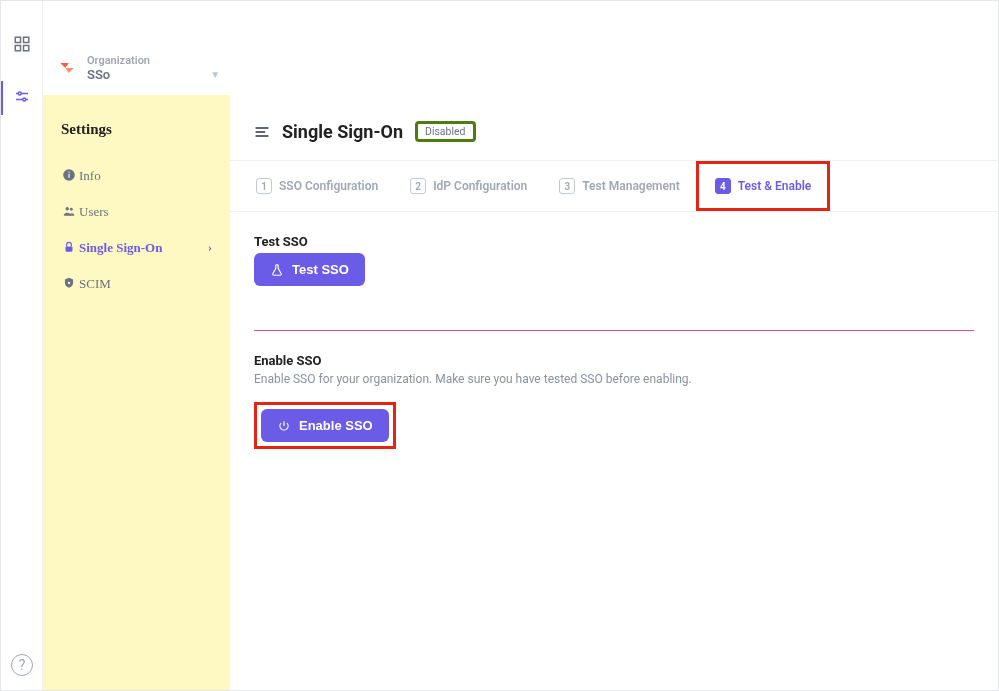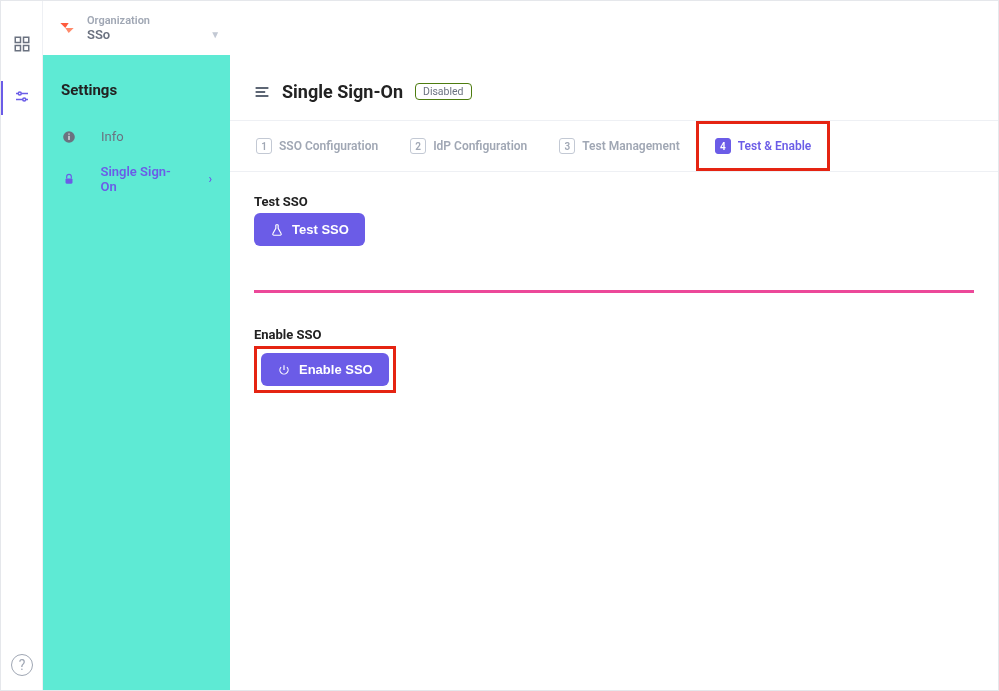--- a/index.html
+++ b/index.html
@@ -3,50 +3,50 @@
 <meta charset="utf-8">
 <style>
 * { box-sizing: border-box; margin: 0; padding: 0; }
 body { font-family: -apple-system, BlinkMacSystemFont, "Segoe UI", Roboto, sans-serif; font-size: 13px; color: #475161; background: #fff; }
 .app { display: flex; width: 999px; height: 691px; border: 1px solid #e5e7eb; position: relative; }
 .rail { width: 42px; border-right: 1px solid #eef0f4; display: flex; flex-direction: column; align-items: center; padding-top: 30px; }
 .rail-item { width: 26px; height: 26px; display: flex; align-items: center; justify-content: center; margin-bottom: 28px; cursor: pointer; color: #6b7280; }
 .rail-item.active { position: relative; color: #6b5ce7; }
 .rail-item.active::before { content: ""; position: absolute; left: -8px; top: -4px; width: 2px; height: 34px; background: #6b5ce7; }
 .help-icon { position: absolute; left: 10px; bottom: 14px; width: 22px; height: 22px; border: 1.5px solid #a0a7b4; border-radius: 50%; display: flex; align-items: center; justify-content: center; font-size: 14px; color: #a0a7b4; cursor: pointer; }
-.main { flex: 1; display: flex; flex-direction: column; }
+.main { flex: 1; display: flex; flex-direction: column; margin-top: 40px; }
 .topbar { height: 54px; display: flex; align-items: center; padding: 0 14px; gap: 10px; }
 .logo { width: 20px; height: 20px; }
 .org-block { display: flex; flex-direction: column; line-height: 1.2; }
 .org-label { font-size: 11px; color: #a0a7b4; font-weight: 600; }
 .org-row { display: flex; align-items: center; gap: 100px; }
 .org-name { font-size: 13px; color: #6b7280; font-weight: 600; cursor: pointer; }
 .chev { color: #c3c9d4; font-size: 10px; }
 .body { flex: 1; display: flex; }
-.sidebar { width: 187px; background: #5eead4; padding: 26px 12px; }
+.sidebar { width: 187px; background: #fef9c3; padding: 26px 12px; font-family: Liberation Serif, serif; }
 .sidebar h2 { font-size: 15px; font-weight: 700; color: #222; margin-bottom: 20px; padding-left: 6px; }
-.side-item { display: flex; align-items: center; gap: 24px; padding: 10px 6px; font-size: 13px; color: #6b7280; cursor: pointer; border-radius: 4px; position: relative; }
+.side-item { display: flex; align-items: flex-start; gap: 2px; padding: 10px 6px; font-size: 13px; color: #6b7280; cursor: pointer; border-radius: 4px; position: relative; }
 .side-item.active { color: #6b5ce7; font-weight: 600; }
 .side-item .si-icon { width: 16px; display: flex; justify-content: center; color: inherit; }
 .side-item .chev-r { margin-left: auto; color: #6b5ce7; font-size: 12px; }
 .content { flex: 1; display: flex; flex-direction: column; }
 .page-header { display: flex; align-items: center; gap: 12px; padding: 26px 24px 18px; }
 .hamb { cursor: pointer; color: #475161; }
 .page-title { font-size: 18px; font-weight: 700; color: #222; }
-.badge { border: 1px solid #4d7c0f; border-radius: 4px; padding: 1px 7px; font-size: 10.5px; color: #6b7280; text-align: center; }
+.badge { border: 3px solid #4d7c0f; border-radius: 4px; padding: 1px 7px; font-size: 10.5px; color: #6b7280; text-align: center; }
 .step-tabs { display: flex; border-top: 1px solid #eef0f4; border-bottom: 1px solid #eef0f4; padding: 0 10px; }
 .step-tab { display: flex; align-items: center; gap: 7px; padding: 14px 16px; font-size: 12px; font-weight: 600; color: #a0a7b4; cursor: pointer; }
 .step-num { width: 16px; height: 16px; border: 1.3px solid #c3c9d4; border-radius: 3px; display: flex; align-items: center; justify-content: center; font-size: 10px; }
 .step-tab.active { color: #6b5ce7; }
 .step-tab.active .step-num { border-color: #6b5ce7; background: #6b5ce7; color: #fff; }
 .hl-red { border: 3px solid #e52412; }
 .hl-wrapper { padding: 0; }
 .sections { padding: 22px 24px; }
 .section { padding-bottom: 22px; margin-bottom: 22px; }
-.section + .section { border-top: 3px solid #ec4899; padding-top: 34px; }
+.section + .section { border-top: 1px solid #ec4899; padding-top: 22px; }
 .sec-title { font-size: 13px; font-weight: 700; color: #222; margin-bottom: 4px; }
 .sec-desc { font-size: 12px; color: #8892a0; margin-bottom: 16px; }
 .btn { display: inline-flex; align-items: center; gap: 8px; background: #6b5ce7; color: #fff; border: none; border-radius: 6px; padding: 9px 16px; font-size: 13px; font-weight: 600; cursor: pointer; }
 .btn .bi { width: 14px; height: 14px; }
 .btn-wrap { display: inline-block; }
 svg { display: block; }
 </style>
 </head>
 <body>
 
@@ -96,29 +96,49 @@
         <div class="side-item">
           <span class="si-icon">
               <svg width="14" height="14" viewBox="0 0 24 24" fill="currentColor">
                 <circle cx="12" cy="12" r="10"></circle>
                 <rect x="11" y="10" width="2" height="7" fill="#f7f8fa"></rect>
                 <rect x="11" y="6" width="2" height="2" fill="#f7f8fa"></rect>
               </svg>
             </span>
           <span>Info</span>
         </div>
+        <div class="side-item">
+          <span class="si-icon">
+              <svg width="14" height="14" viewBox="0 0 24 24" fill="currentColor">
+                <circle cx="9" cy="8" r="3"></circle>
+                <circle cx="16" cy="9" r="2.4"></circle>
+                <path d="M3 20c0-3 3-5 6-5s6 2 6 5"></path>
+                <path d="M13 20c0-2.5 2-4 4-4s4 1.5 4 4"></path>
+              </svg>
+            </span>
+          <span>Users</span>
+        </div>
         <div class="side-item active">
           <span class="si-icon">
               <svg width="14" height="14" viewBox="0 0 24 24" fill="currentColor">
                 <rect x="6" y="11" width="12" height="9" rx="2"></rect>
                 <path d="M8 11V8a4 4 0 018 0v3" fill="none" stroke="currentColor" stroke-width="2"></path>
               </svg>
             </span>
           <span>Single Sign-On</span>
           <span class="chev-r">›</span>
+        </div>
+        <div class="side-item">
+          <span class="si-icon">
+              <svg width="14" height="14" viewBox="0 0 24 24" fill="currentColor">
+                <path d="M12 3 L5 6v5c0 5 3 8 7 9 4-1 7-4 7-9V6z"></path>
+                <circle cx="12" cy="12" r="2" fill="#f7f8fa"></circle>
+              </svg>
+            </span>
+          <span>SCIM</span>
         </div>
       </div>
 
       <div class="content">
         <div class="page-header">
           <span class="hamb">
             <svg width="16" height="14" viewBox="0 0 20 16" fill="none" stroke="currentColor" stroke-width="2.2">
                 <line x1="2" y1="3" x2="18" y2="3"></line>
                 <line x1="2" y1="8" x2="14" y2="8"></line>
                 <line x1="2" y1="13" x2="18" y2="13"></line>
@@ -158,20 +178,21 @@
                   <svg viewBox="0 0 24 24" width="14" height="14" fill="none" stroke="currentColor" stroke-width="2">
                     <path d="M10 3h4M10 3v6l-5 9a2 2 0 002 3h10a2 2 0 002-3l-5-9V3"></path>
                   </svg>
                 </span>
               <span>Test SSO</span>
             </button>
           </div>
 
           <div class="section">
             <div class="sec-title">Enable SSO</div>
+            <div class="sec-desc">Enable SSO for your organization. Make sure you have tested SSO before enabling.</div>
             <span class="btn-wrap hl-red" style="padding:4px;">
               <button class="btn">
                 <span class="bi">
                     <svg viewBox="0 0 24 24" width="14" height="14" fill="none" stroke="currentColor" stroke-width="2">
                       <path d="M12 4v8M7 7a7 7 0 1010 0"></path>
                     </svg>
                   </span>
                 <span>Enable SSO</span>
               </button>
             </span>

